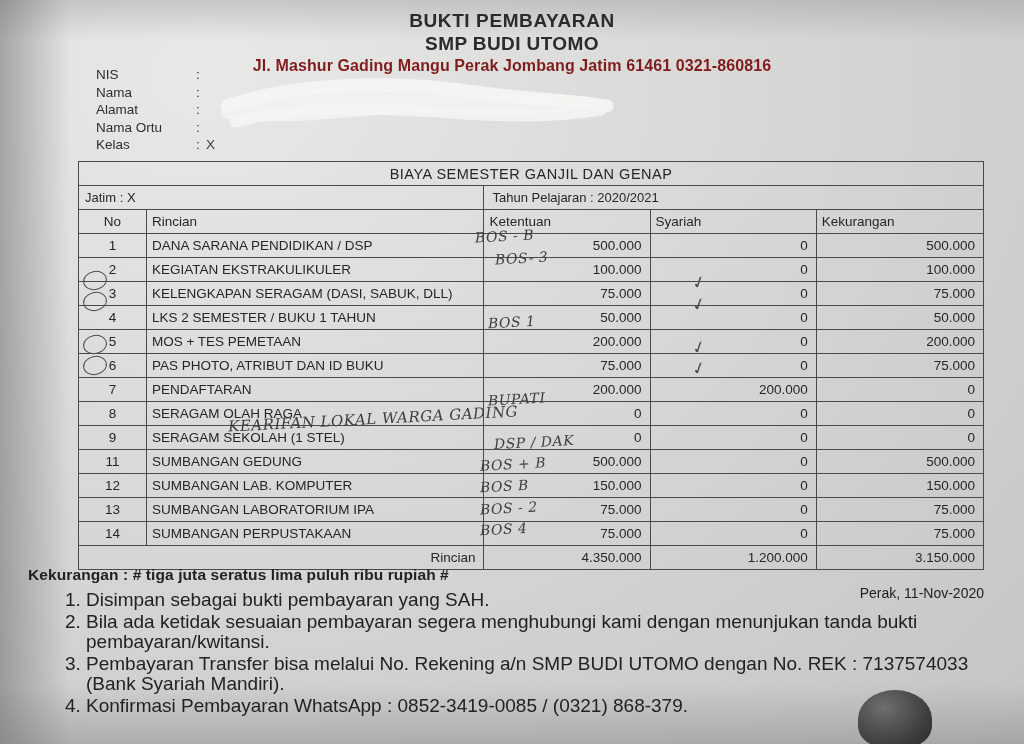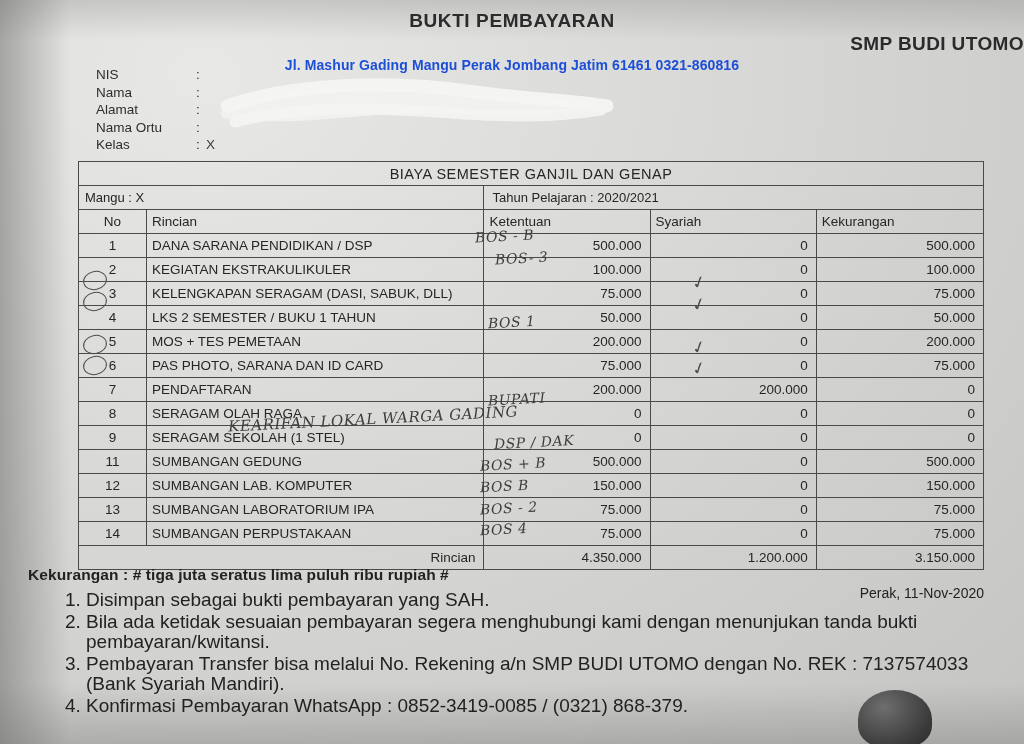--- a/index.html
+++ b/index.html
@@ -57,26 +57,25 @@
     font-weight: bold;
     letter-spacing: 0.6px;
     color: #2b2b2b;
   }
   .header .line2 {
     font-size: 19px;
     font-weight: bold;
     letter-spacing: 0.4px;
     color: #2b2b2b;
     margin-top: 1px;
-    text-align: right;
   }
   .header .line3 {
-    font-size: 14px;
-    font-weight: bold;
-    color: #1d4ed8;
+    font-size: 16px;
+    font-weight: bold;
+    color: #7f1d1d;
     margin-top: 2px;
     letter-spacing: 0.1px;
   }
 
   
   .identity {
     position: absolute;
     left: 96px;
     top: 66px;
     font-size: 13.5px;
@@ -290,21 +289,21 @@
     </svg>
   </div>
 
   <div class="table-wrap">
     <table class="bill">
       <tbody>
           <tr class="title-row">
         <td colspan="5">BIAYA SEMESTER GANJIL DAN GENAP</td>
       </tr>
       <tr>
-        <td class="kelas-cell" colspan="2">Mangu : X</td>
+        <td class="kelas-cell" colspan="2">Jatim : X</td>
         <td class="tahun-cell" colspan="3">Tahun Pelajaran : 2020/2021</td>
       </tr>
       <tr>
         <td class="col-no">No</td>
         <td class="col-rincian head-center">Rincian</td>
         <td class="col-ket head-center">Ketentuan</td>
         <td class="col-bayar head-center">Syariah</td>
         <td class="col-kurang head-center">Kekurangan</td>
       </tr>
 
@@ -338,21 +337,21 @@
       </tr>
       <tr>
         <td class="col-no">5</td>
         <td class="col-rincian rincian-text">MOS + TES PEMETAAN</td>
         <td class="col-ket">200.000</td>
         <td class="col-bayar">0</td>
         <td class="col-kurang">200.000</td>
       </tr>
       <tr>
         <td class="col-no">6</td>
-        <td class="col-rincian rincian-text">PAS PHOTO, SARANA DAN ID CARD</td>
+        <td class="col-rincian rincian-text">PAS PHOTO, ATRIBUT DAN ID BUKU</td>
         <td class="col-ket">75.000</td>
         <td class="col-bayar">0</td>
         <td class="col-kurang">75.000</td>
       </tr>
       <tr>
         <td class="col-no">7</td>
         <td class="col-rincian rincian-text">PENDAFTARAN</td>
         <td class="col-ket">200.000</td>
         <td class="col-bayar">200.000</td>
         <td class="col-kurang">0</td>

